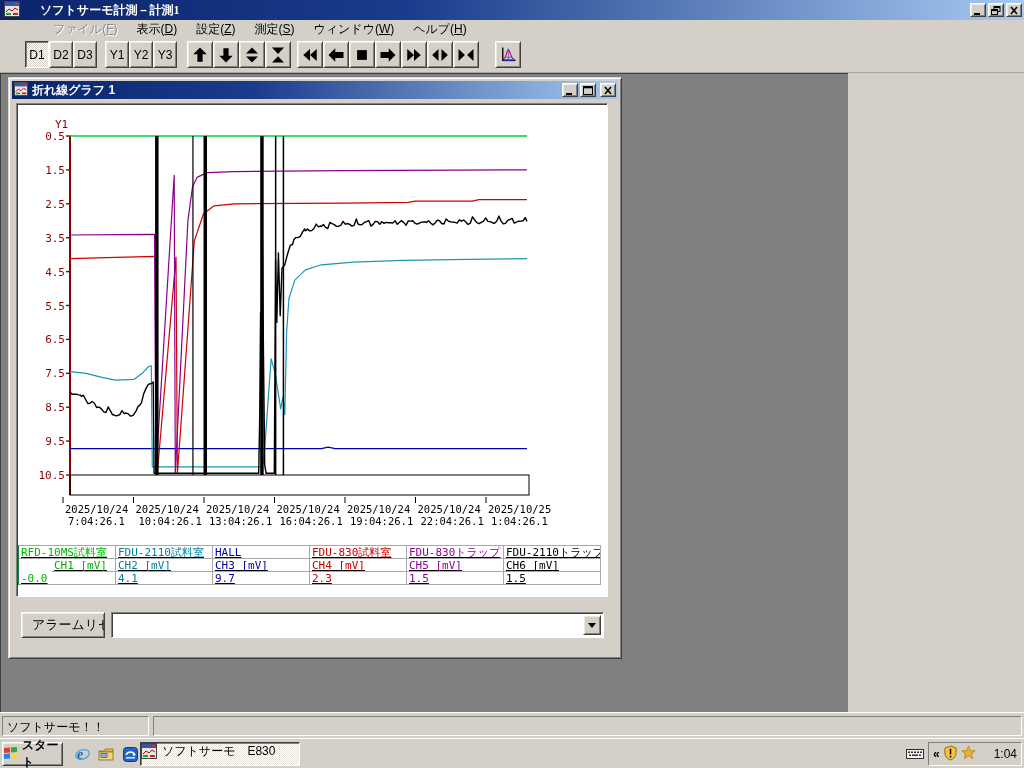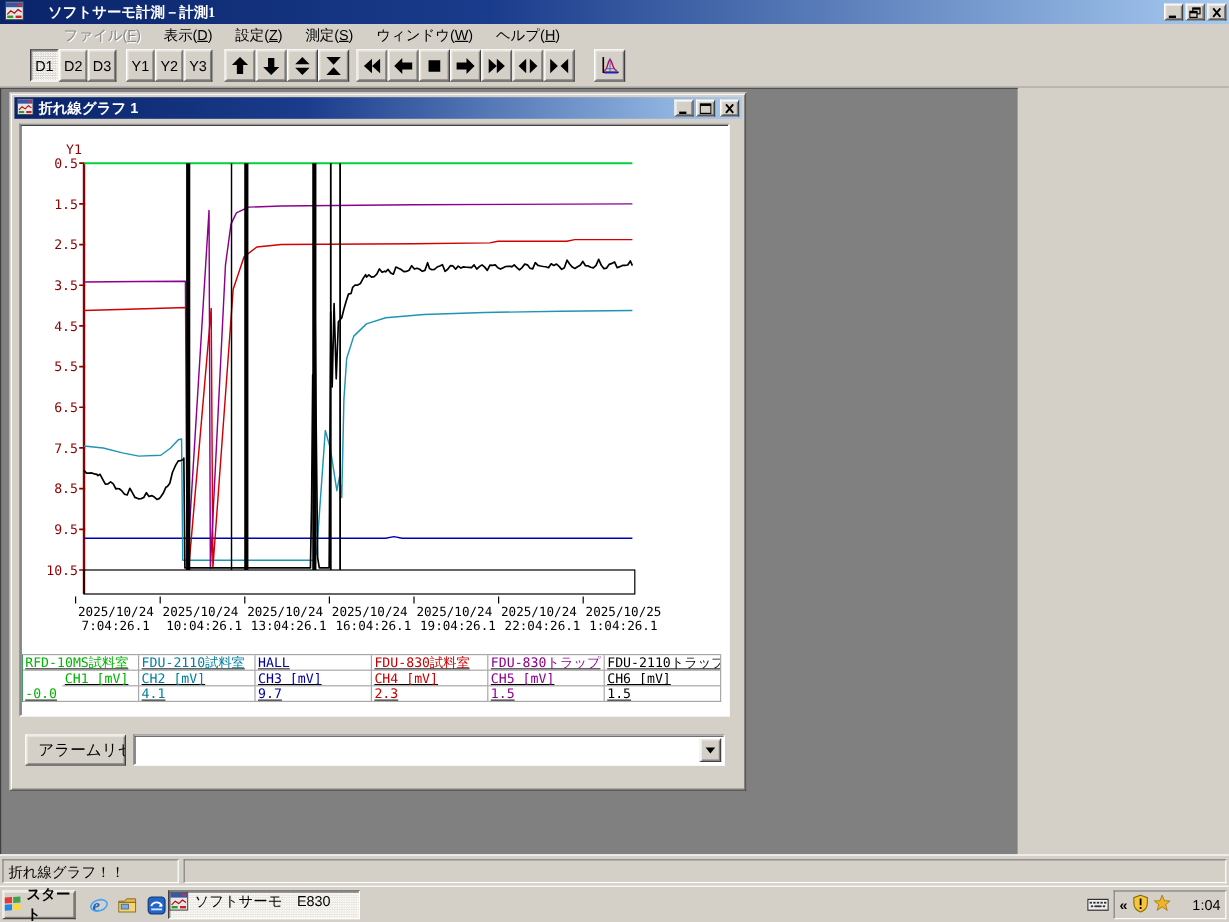--- a/index.html
+++ b/index.html
@@ -356,21 +356,21 @@
         <span class="combo-value"></span>
         <span class="combo-arrow-btn raised">
             <span class="caret"></span>
           </span>
       </div>
     </div>
 
   </div>
 
   <div id="statusbar">
-    <div class="sb-panel sb1 panel-sunken"><span>折れ線グラフ！！</span></div>
+    <div class="sb-panel sb1 panel-sunken"><span>ソフトサーモ！！</span></div>
     <div class="sb-panel sb2 panel-sunken"></div>
   </div>
 
   <div id="taskbar">
     <div id="start-btn" class="raised">
       <span>
         <svg width="16" height="14" viewBox="0 0 16 14">
             <g transform="skewY(-4)">
               <rect x="1" y="2" width="6" height="5" fill="#e53935"></rect>
               <rect x="8" y="2" width="6" height="5" fill="#43a047"></rect>

